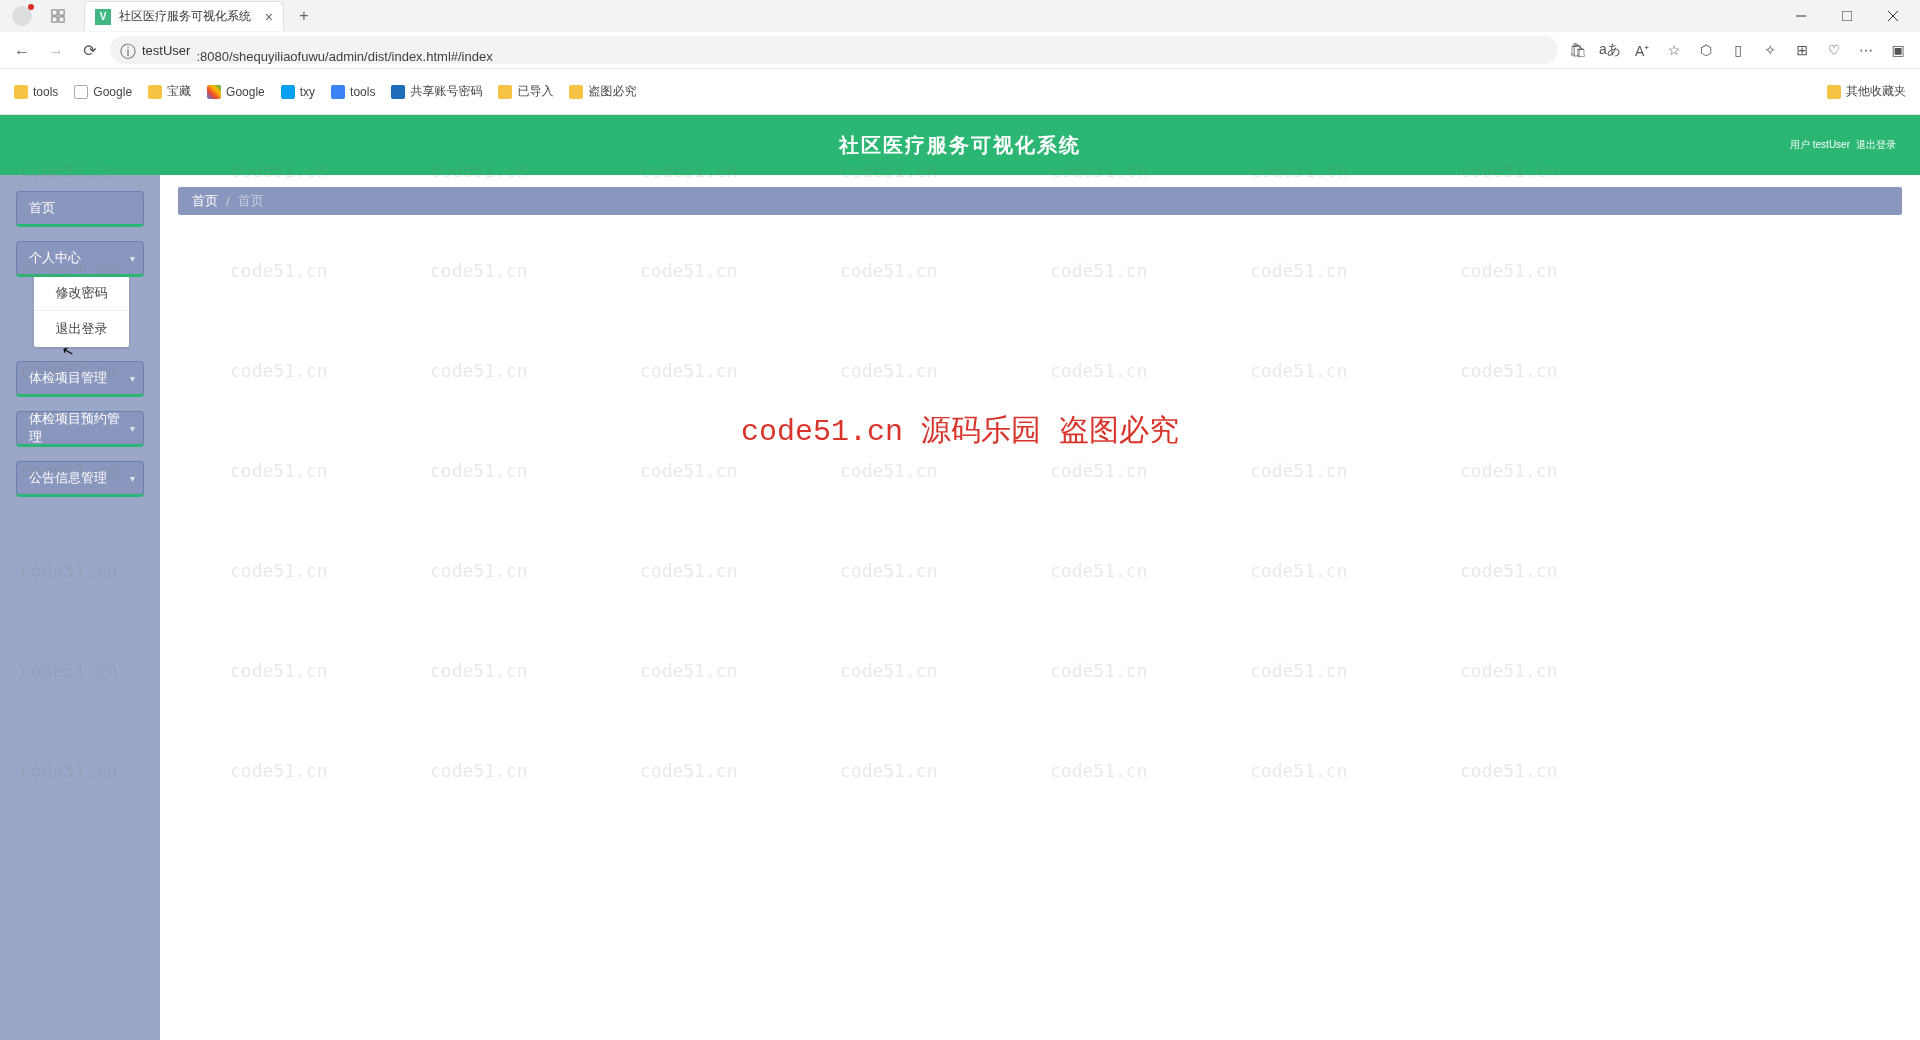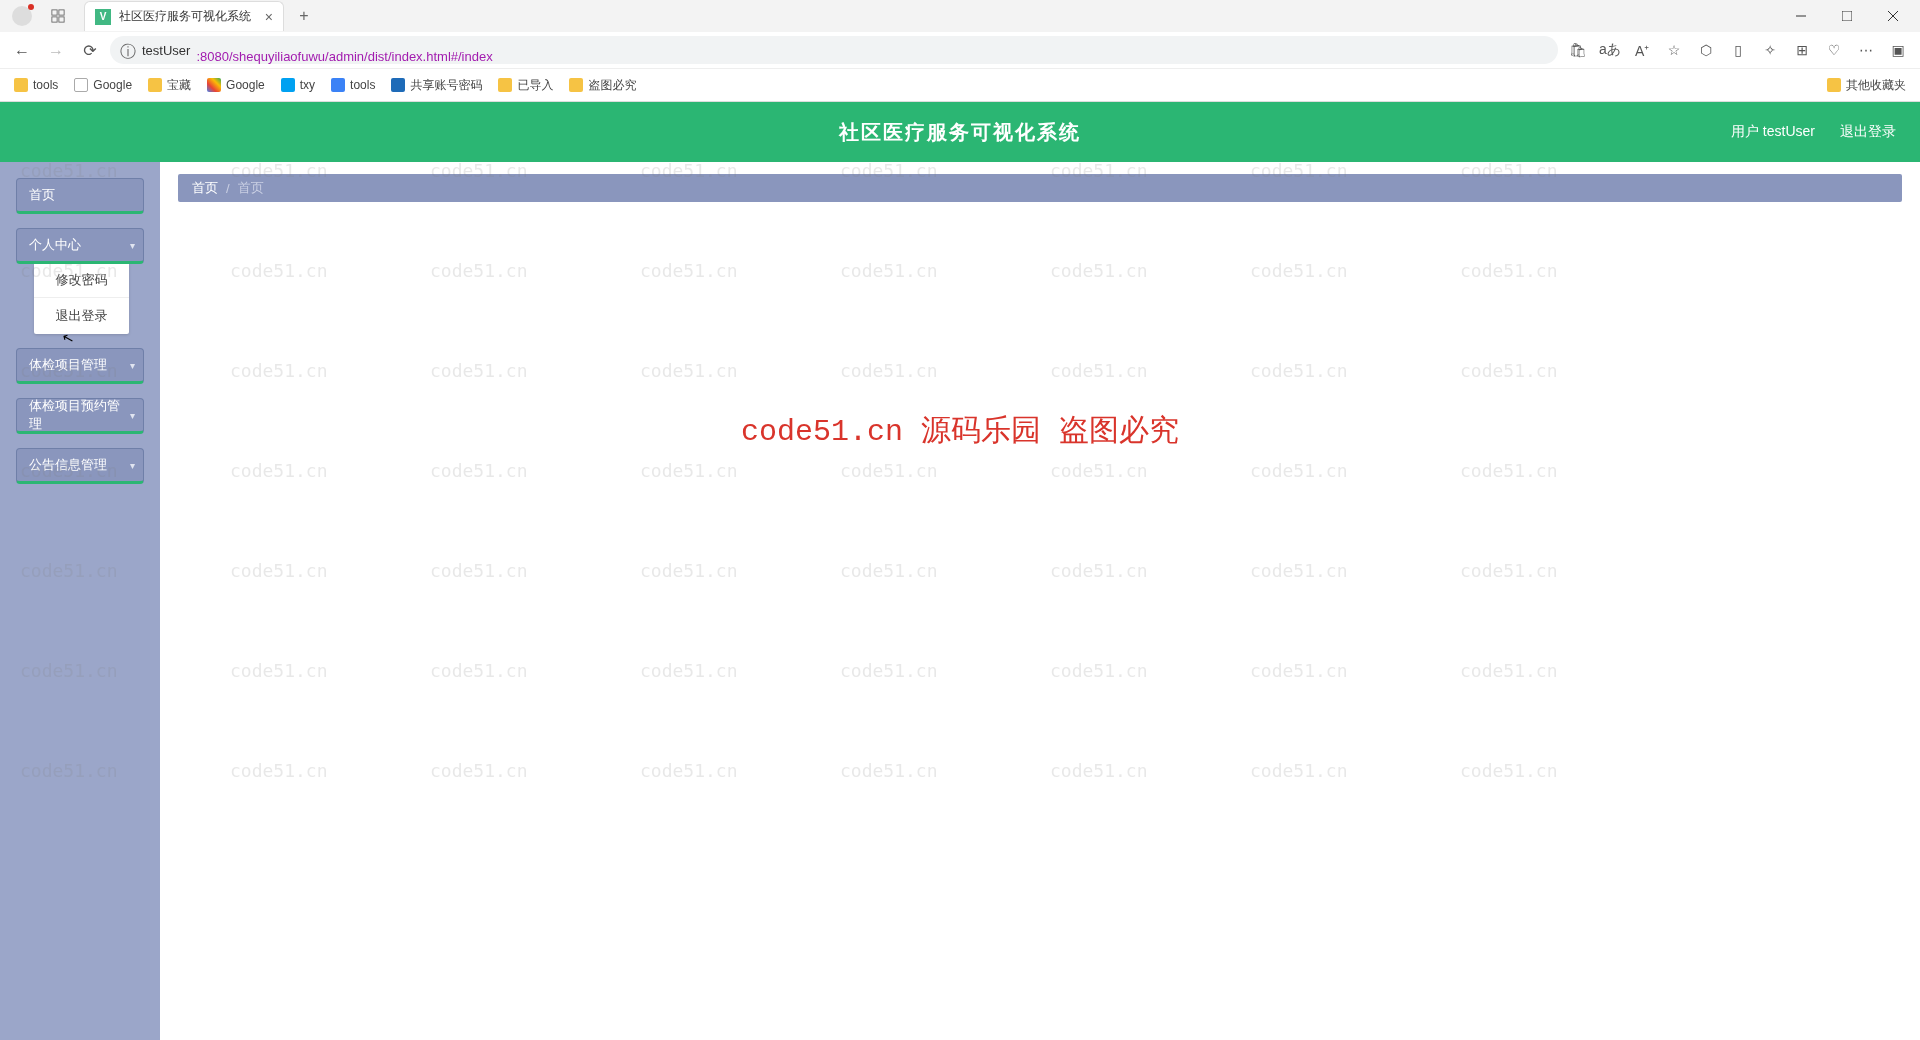--- a/index.html
+++ b/index.html
@@ -18,35 +18,35 @@
 .new-tab { width: 28px; height: 28px; display: flex; align-items: center; justify-content: center; font-size: 16px; color: #666; margin-left: 6px; }
 .win-controls { margin-left: auto; display: flex; }
 .win-btn { width: 46px; height: 32px; display: flex; align-items: center; justify-content: center; font-size: 12px; color: #333; }
 .win-btn svg { width: 10px; height: 10px; }
 
 .navbar { height: 36px; display: flex; align-items: center; padding: 0 8px; background: #fff; gap: 6px; }
 .nav-icon { width: 28px; height: 28px; display: flex; align-items: center; justify-content: center; color: #555; border-radius: 4px; }
 .addrbar { flex: 1; height: 28px; background: #f1f3f4; border-radius: 14px; display: flex; align-items: center; padding: 0 10px; gap: 6px; }
 .addrbar .info-icon { width: 16px; height: 16px; color: #666; }
 .url-host { font-size: 13px; color: #333; }
-.url-path { font-size: 13px; color: #a21caf; margin-top: 13px; }
+.url-path { font-size: 13px; color: #404040; margin-top: 13px; }
 .right-icons { display: flex; gap: 4px; align-items: center; }
 .right-icons .nav-icon { font-size: 14px; }
 
-.bookmarks { height: 33px; display: flex; align-items: center; padding: 0 8px; gap: 4px; background: #fff; border-top: 1px solid #eee; }
+.bookmarks { height: 46px; display: flex; align-items: center; padding: 0 8px; gap: 4px; background: #fff; border-top: 1px solid #eee; }
 .bookmark { display: flex; align-items: center; gap: 5px; padding: 3px 6px; font-size: 12px; color: #444; border-radius: 4px; }
 .folder-icon { width: 14px; height: 14px; background: #f6c344; border-radius: 2px; }
 .page-icon { width: 14px; height: 14px; border: 1px solid #aaa; border-radius: 2px; }
 .bm-img { width: 14px; height: 14px; border-radius: 2px; }
 .spacer { flex: 1; }
 
 
 .app-header { height: 60px; background: #2bb673; display: flex; align-items: center; justify-content: center; color: #fff; position: relative; }
 .app-title { font-size: 20px; font-weight: 600; letter-spacing: 2px; }
-.header-right { position: absolute; right: 24px; display: flex; gap: 25px; font-size: 14px; }
+.header-right { position: absolute; right: 24px; display: flex; gap: 6px; font-size: 10px; }
 
 .app-body { display: flex; height: calc(1040px - 158px); }
 .sidebar { width: 160px; background: #9ba6c9; padding: 16px; display: flex; flex-direction: column; gap: 14px; }
 .side-item { background: #8a96bd; border: 1px solid #6f7fa8; border-radius: 4px; border-bottom: 3px solid #2bb673; height: 36px; display: flex; align-items: center; padding: 0 12px; color: #fff; font-size: 13px; position: relative; }
 .side-item .chevron { position: absolute; right: 8px; font-size: 10px; color: #e0e4f0; }
 .submenu { background: #fff; border-radius: 2px; overflow: visible; margin-top: -2px; width: 95px; margin-left: 18px; box-shadow: 0 1px 3px rgba(0,0,0,0.15); }
 .submenu-item { height: 36px; display: flex; align-items: center; justify-content: center; font-size: 13px; color: #444; border-bottom: 1px solid #eee; position: relative; }
 .submenu-item:last-child { border-bottom: none; }
 .cursor { position: absolute; left: 28px; bottom: -12px; font-size: 14px; color: #000; transform: rotate(-15deg); }
 

